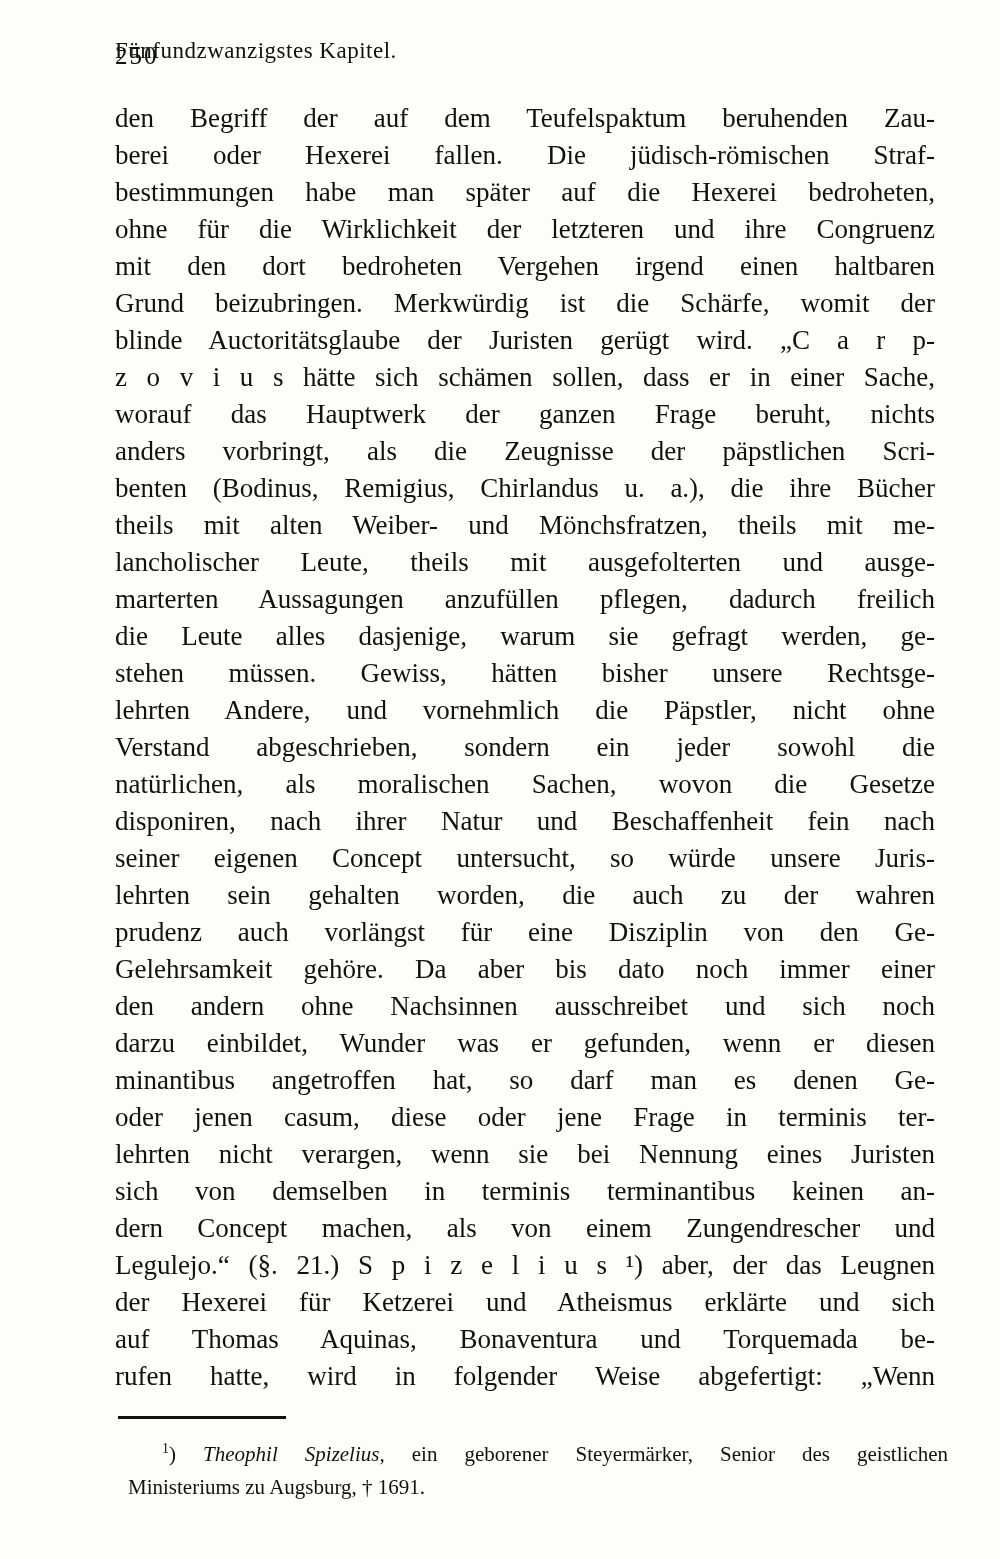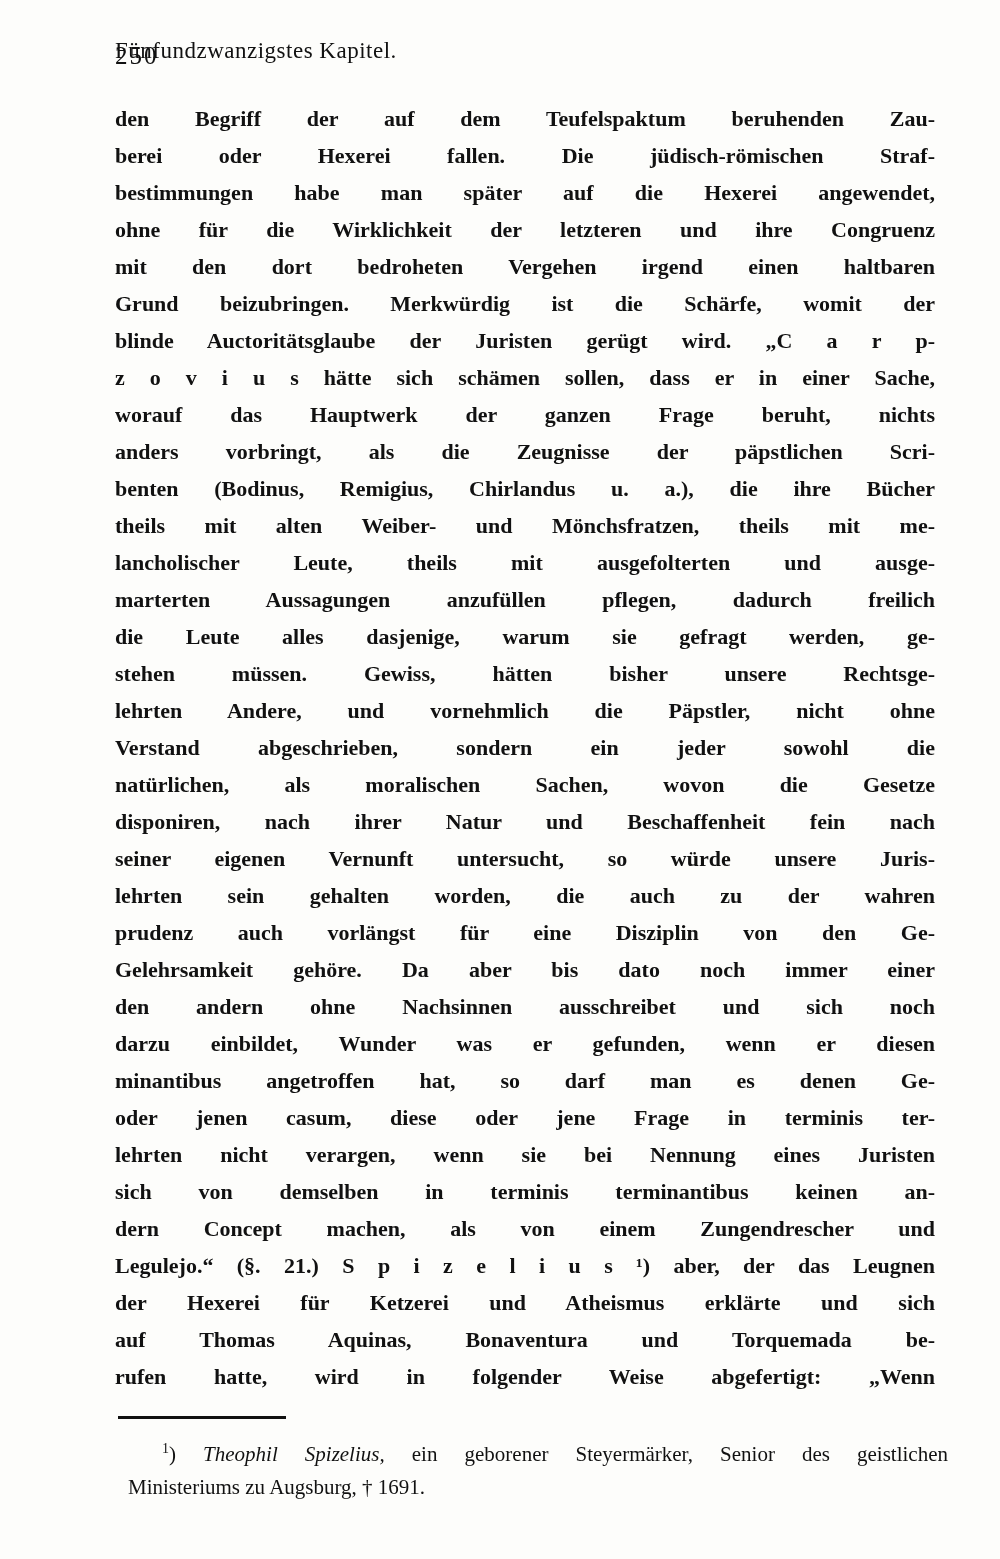--- a/index.html
+++ b/index.html
@@ -39,28 +39,27 @@
     font-size: 23px;
     letter-spacing: 0.5px;
   }
   .body-text {
     position: absolute;
     top: 100px;
     left: 115px;
     width: 820px;
   }
   .body-text .line {
-    font-size: 22px;
+    font-size: 27px;
     line-height: 37px;
     height: 37px;
     white-space: normal;
     text-align: justify;
     text-align-last: justify;
     overflow: hidden;
-    font-weight: bold;
   }
   .footnote-rule {
     position: absolute;
     top: 1416px;
     left: 118px;
     width: 168px;
     height: 3px;
     background: #111;
   }
   .footnote {
@@ -97,39 +96,39 @@
 <div class="page">
 
   <div class="running-head">
     <span class="page-number">250</span>
     <span class="chapter-title">Fünfundzwanzigstes Kapitel.</span>
   </div>
 
   <div class="body-text">
     <div class="line">den Begriff der auf dem Teufelspaktum beruhenden Zau-</div>
     <div class="line">berei oder Hexerei fallen.  Die jüdisch-römischen Straf-</div>
-    <div class="line">bestimmungen habe man später auf die Hexerei angewendet,</div>
+    <div class="line">bestimmungen habe man später auf die Hexerei bedroheten,</div>
     <div class="line">ohne für die Wirklichkeit der letzteren und ihre Congruenz</div>
     <div class="line">mit den dort bedroheten Vergehen irgend einen haltbaren</div>
     <div class="line">Grund beizubringen.  Merkwürdig ist die Schärfe, womit der</div>
     <div class="line">blinde Auctoritätsglaube der Juristen gerügt wird.  „C a r p-</div>
     <div class="line">z o v i u s hätte sich schämen sollen, dass er in einer Sache,</div>
     <div class="line">worauf das Hauptwerk der ganzen Frage beruht, nichts</div>
     <div class="line">anders vorbringt, als die Zeugnisse der päpstlichen Scri-</div>
     <div class="line">benten (Bodinus, Remigius, Chirlandus u. a.), die ihre Bücher</div>
     <div class="line">theils mit alten Weiber- und Mönchsfratzen, theils mit me-</div>
     <div class="line">lancholischer Leute, theils mit ausgefolterten und ausge-</div>
     <div class="line">marterten Aussagungen anzufüllen pflegen, dadurch freilich</div>
     <div class="line">die Leute alles dasjenige, warum sie gefragt werden, ge-</div>
     <div class="line">stehen müssen.  Gewiss, hätten bisher unsere Rechtsge-</div>
     <div class="line">lehrten Andere, und vornehmlich die Päpstler, nicht ohne</div>
     <div class="line">Verstand abgeschrieben, sondern ein jeder sowohl die</div>
     <div class="line">natürlichen, als moralischen Sachen, wovon die Gesetze</div>
     <div class="line">disponiren, nach ihrer Natur und Beschaffenheit fein nach</div>
-    <div class="line">seiner eigenen Vernunft untersucht, so würde unsere Juris-</div>
+    <div class="line">seiner eigenen Concept untersucht, so würde unsere Juris-</div>
     <div class="line">lehrten sein gehalten worden, die auch zu der wahren</div>
     <div class="line">prudenz auch vorlängst für eine Disziplin von den Ge-</div>
     <div class="line">Gelehrsamkeit gehöre.  Da aber bis dato noch immer einer</div>
     <div class="line">den andern ohne Nachsinnen ausschreibet und sich noch</div>
     <div class="line">darzu einbildet, Wunder was er gefunden, wenn er diesen</div>
     <div class="line">minantibus angetroffen hat, so darf man es denen Ge-</div>
     <div class="line">oder jenen casum, diese oder jene Frage in terminis ter-</div>
     <div class="line">lehrten nicht verargen, wenn sie bei Nennung eines Juristen</div>
     <div class="line">sich von demselben in terminis terminantibus keinen an-</div>
     <div class="line">dern Concept machen, als von einem Zungendrescher und</div>

